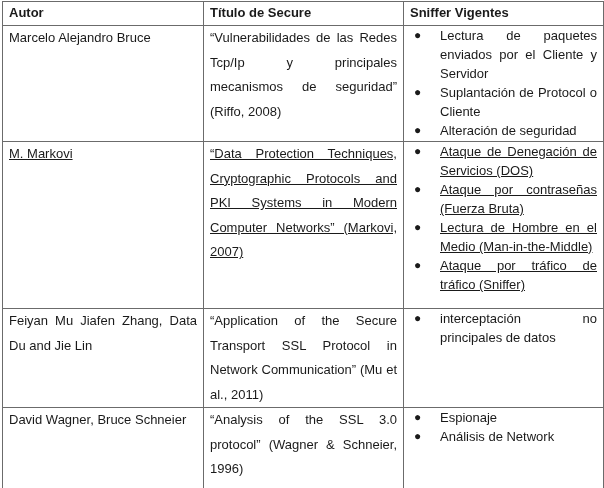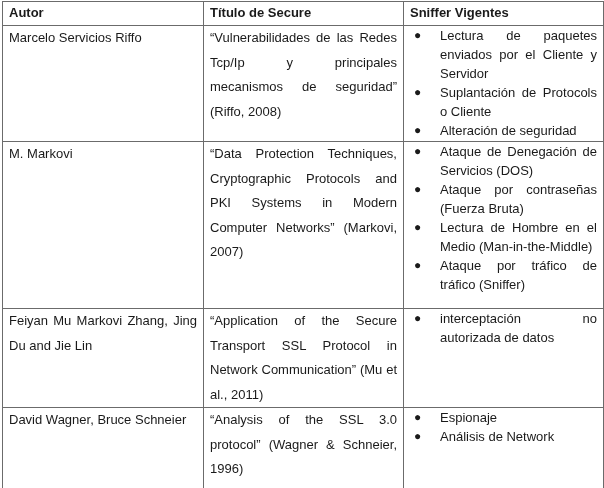--- a/index.html
+++ b/index.html
@@ -39,21 +39,21 @@
     col.c1 { width: 201px; }
     col.c2 { width: 200px; }
     col.c3 { width: 200px; }
     .cell-text {
       line-height: 24.5px;
       padding-top: 0px;
       text-align: justify;
       text-align-last: left;
     }
     tr.r1 td { height: 115px; }
-    tr.r2 td { height: 166px; }
+    tr.r2 td { height: 166px; text-decoration: underline; }
     tr.r3 td { height: 89px; }
     tr.r4 td { height: 81px; }
     ul.bullets {
       list-style: none;
       margin: 0;
       padding: 0;
     }
     ul.bullets li {
       position: relative;
       padding-left: 30px;
@@ -84,29 +84,29 @@
     <tr>
       <th>Autor</th>
       <th>Título de Secure</th>
       <th>Sniffer Vigentes</th>
     </tr>
   </thead>
   <tbody>
 
     <tr class="r1">
       <td>
-        <div class="cell-text">Marcelo Servicios Riffo</div>
+        <div class="cell-text">Marcelo Alejandro Bruce</div>
       </td>
       <td>
         <div class="cell-text">“Vulnerabilidades de las Redes Tcp/Ip y principales mecanismos de seguridad” (Riffo, 2008)</div>
       </td>
       <td class="threat-cell">
         <ul class="bullets">
           <li><span class="bullet">●</span><span>Lectura de paquetes enviados por el Cliente y Servidor</span></li>
-          <li><span class="bullet">●</span><span>Suplantación de Protocols o Cliente</span></li>
+          <li><span class="bullet">●</span><span>Suplantación de Protocol o Cliente</span></li>
           <li><span class="bullet">●</span><span>Alteración de seguridad</span></li>
         </ul>
       </td>
     </tr>
 
     <tr class="r2">
       <td>
         <div class="cell-text">M. Markovi</div>
       </td>
       <td>
@@ -117,28 +117,28 @@
           <li><span class="bullet">●</span><span>Ataque de Denegación de Servicios (DOS)</span></li>
           <li><span class="bullet">●</span><span>Ataque por contraseñas (Fuerza Bruta)</span></li>
           <li><span class="bullet">●</span><span>Lectura de Hombre en el Medio (Man-in-the-Middle)</span></li>
           <li><span class="bullet">●</span><span>Ataque por tráfico de tráfico (Sniffer)</span></li>
         </ul>
       </td>
     </tr>
 
     <tr class="r3">
       <td>
-        <div class="cell-text">Feiyan Mu Markovi Zhang, Jing Du and Jie Lin</div>
+        <div class="cell-text">Feiyan Mu Jiafen Zhang, Data Du and Jie Lin</div>
       </td>
       <td>
         <div class="cell-text">“Application of the Secure Transport SSL Protocol in Network Communication” (Mu et al., 2011)</div>
       </td>
       <td class="threat-cell">
         <ul class="bullets">
-          <li><span class="bullet">●</span><span>interceptación no autorizada de datos</span></li>
+          <li><span class="bullet">●</span><span>interceptación no principales de datos</span></li>
         </ul>
       </td>
     </tr>
 
     <tr class="r4">
       <td>
         <div class="cell-text">David Wagner, Bruce Schneier</div>
       </td>
       <td>
         <div class="cell-text">“Analysis of the SSL 3.0 protocol” (Wagner &amp; Schneier, 1996)</div>

